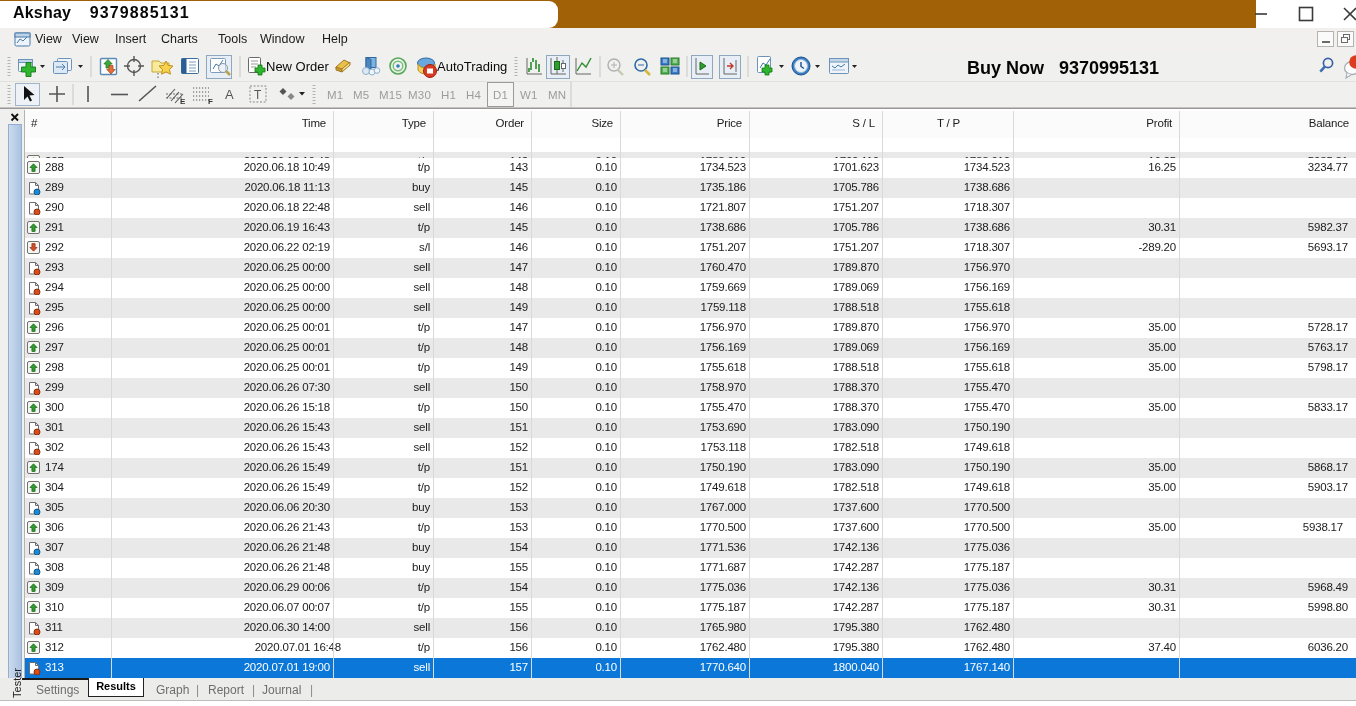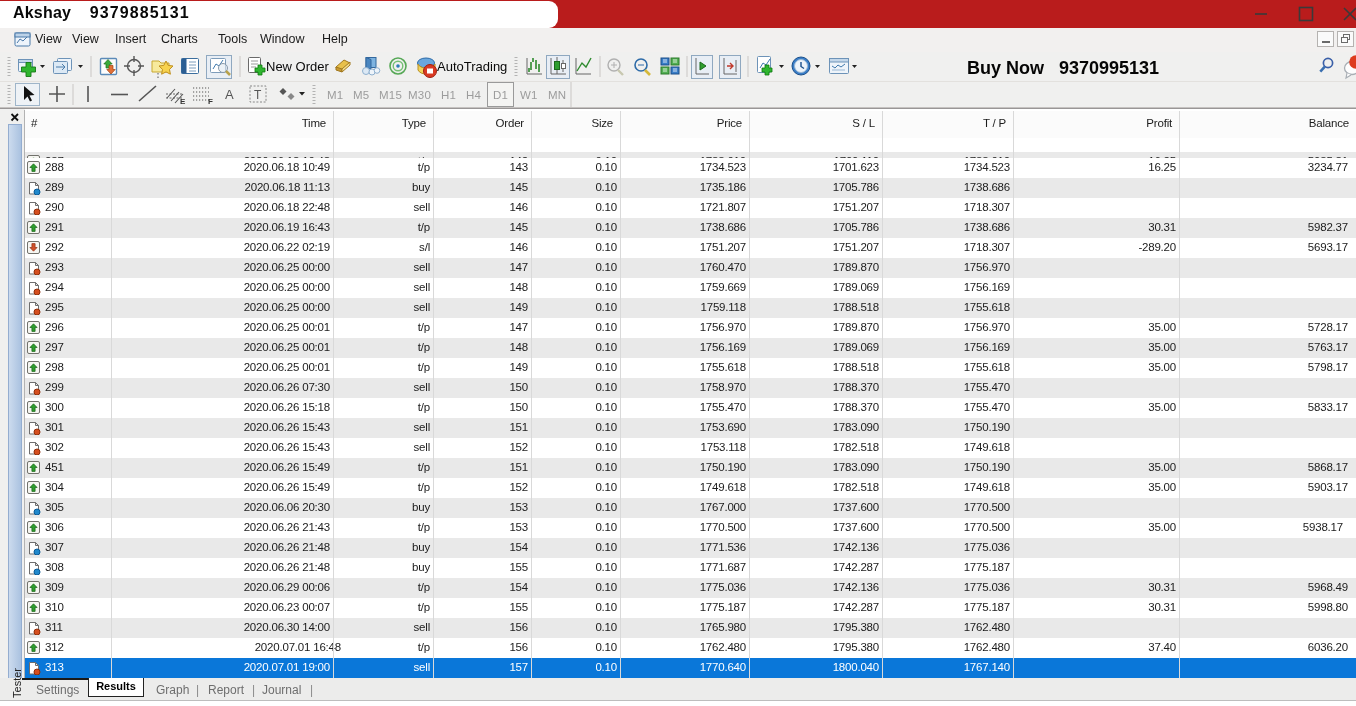--- a/index.html
+++ b/index.html
@@ -1,18 +1,18 @@
 <!DOCTYPE html>
 <html><head><meta charset="utf-8"><style>
 html,body{margin:0;padding:0}
 body{width:1356px;height:706px;position:relative;overflow:hidden;background:#fff;
  font-family:"Liberation Sans",sans-serif;-webkit-font-smoothing:antialiased}
 .abs{position:absolute}
 
-#titlebar{left:0;top:0;width:1356px;height:28px;background:#b91c1c}
+#titlebar{left:0;top:0;width:1256px;height:28px;background:#a16207}
 #blob{left:-10px;top:1px;width:568px;height:27px;background:#fff;border-radius:9px}
 #title{left:13px;top:4px;font-size:16px;font-weight:bold;color:#080808;letter-spacing:0.2px}
 
 #menubar{left:0;top:28px;width:1356px;height:24px;background:#f2f0ef;border-bottom:1px solid #e6e3e2}
 .mi{position:absolute;top:4px;height:18px;font-size:12.5px;color:#1a1a1a}
 
 #tb1{left:0;top:52px;width:1356px;height:29px;background:#f0f0ef}
 #tb2{left:0;top:81px;width:1356px;height:25px;background:#f0f0ef;border-top:1px solid #e3e1de;border-bottom:1px solid #c5c2c0}
 
 .tf{position:absolute;top:7px;font-size:11.5px;color:#9c9c9c;letter-spacing:0.2px}
@@ -273,21 +273,21 @@
   </svg>
 <div class="abs" id="strip"></div>
 <div class="abs" id="thead">
  <div class="hc" style="left:6px;text-align:left">#</div>
  <div class="hc" style="left:86px;width:215px">Time</div>
  <div class="hc" style="left:308px;width:93px">Type</div>
  <div class="hc" style="left:408px;width:91px">Order</div>
  <div class="hc" style="left:506px;width:82px">Size</div>
  <div class="hc" style="left:595px;width:122px">Price</div>
  <div class="hc" style="left:724px;width:126px">S / L</div>
- <div class="hc" style="left:857px;width:124px">T / P</div>
+ <div class="hc" style="left:811px;width:124px">T / P</div>
  <div class="hc" style="left:988px;width:159px">Profit</div>
  <div class="hc" style="left:1154px;width:170px">Balance</div>
 </div>
 <div class="row odd" style="top:152px">
 <div class="cell cl" style="left:0px;width:86px"><svg class="ric" width="13" height="13" viewBox="0 0 13 13">
         <rect x="0.5" y="0.5" width="12" height="12" rx="1.5" fill="#f6f6f2" stroke="#72726c"></rect>
         <path d="M6.5 2.8 L10.1 6.5 L8.1 6.5 L8.1 10.4 L4.9 10.4 L4.9 6.5 L2.9 6.5 Z" fill="#2f9e2f" stroke="#156115" stroke-width="0.7"></path>
       </svg><span class="rn">287</span></div>
 <div class="cell" style="left:86px;width:219px">2020.06.18 10:48</div>
 <div class="cell" style="left:308px;width:97px">t/p</div>
@@ -529,21 +529,21 @@
 <div class="cell" style="left:595px;width:126px">1753.118</div>
 <div class="cell" style="left:724px;width:130px">1782.518</div>
 <div class="cell" style="left:857px;width:128px">1749.618</div>
 <div class="cell" style="left:988px;width:163px"></div>
 <div class="cell" style="left:1154px;width:169px"></div>
 </div>
 <div class="row odd" style="top:458px">
 <div class="cell cl" style="left:0px;width:86px"><svg class="ric" width="13" height="13" viewBox="0 0 13 13">
         <rect x="0.5" y="0.5" width="12" height="12" rx="1.5" fill="#f6f6f2" stroke="#72726c"></rect>
         <path d="M6.5 2.8 L10.1 6.5 L8.1 6.5 L8.1 10.4 L4.9 10.4 L4.9 6.5 L2.9 6.5 Z" fill="#2f9e2f" stroke="#156115" stroke-width="0.7"></path>
-      </svg><span class="rn">451</span></div>
+      </svg><span class="rn">174</span></div>
 <div class="cell" style="left:86px;width:219px">2020.06.26 15:49</div>
 <div class="cell" style="left:308px;width:97px">t/p</div>
 <div class="cell" style="left:408px;width:95px">151</div>
 <div class="cell" style="left:506px;width:86px">0.10</div>
 <div class="cell" style="left:595px;width:126px">1750.190</div>
 <div class="cell" style="left:724px;width:130px">1783.090</div>
 <div class="cell" style="left:857px;width:128px">1750.190</div>
 <div class="cell" style="left:988px;width:163px">35.00</div>
 <div class="cell" style="left:1154px;width:169px">5868.17</div>
 </div>
@@ -638,21 +638,21 @@
 <div class="cell" style="left:724px;width:130px">1742.136</div>
 <div class="cell" style="left:857px;width:128px">1775.036</div>
 <div class="cell" style="left:988px;width:163px">30.31</div>
 <div class="cell" style="left:1154px;width:169px">5968.49</div>
 </div>
 <div class="row" style="top:598px">
 <div class="cell cl" style="left:0px;width:86px"><svg class="ric" width="13" height="13" viewBox="0 0 13 13">
         <rect x="0.5" y="0.5" width="12" height="12" rx="1.5" fill="#f6f6f2" stroke="#72726c"></rect>
         <path d="M6.5 2.8 L10.1 6.5 L8.1 6.5 L8.1 10.4 L4.9 10.4 L4.9 6.5 L2.9 6.5 Z" fill="#2f9e2f" stroke="#156115" stroke-width="0.7"></path>
       </svg><span class="rn">310</span></div>
-<div class="cell" style="left:86px;width:219px">2020.06.23 00:07</div>
+<div class="cell" style="left:86px;width:219px">2020.06.07 00:07</div>
 <div class="cell" style="left:308px;width:97px">t/p</div>
 <div class="cell" style="left:408px;width:95px">155</div>
 <div class="cell" style="left:506px;width:86px">0.10</div>
 <div class="cell" style="left:595px;width:126px">1775.187</div>
 <div class="cell" style="left:724px;width:130px">1742.287</div>
 <div class="cell" style="left:857px;width:128px">1775.187</div>
 <div class="cell" style="left:988px;width:163px">30.31</div>
 <div class="cell" style="left:1154px;width:169px">5998.80</div>
 </div>
 <div class="row odd" style="top:618px">

